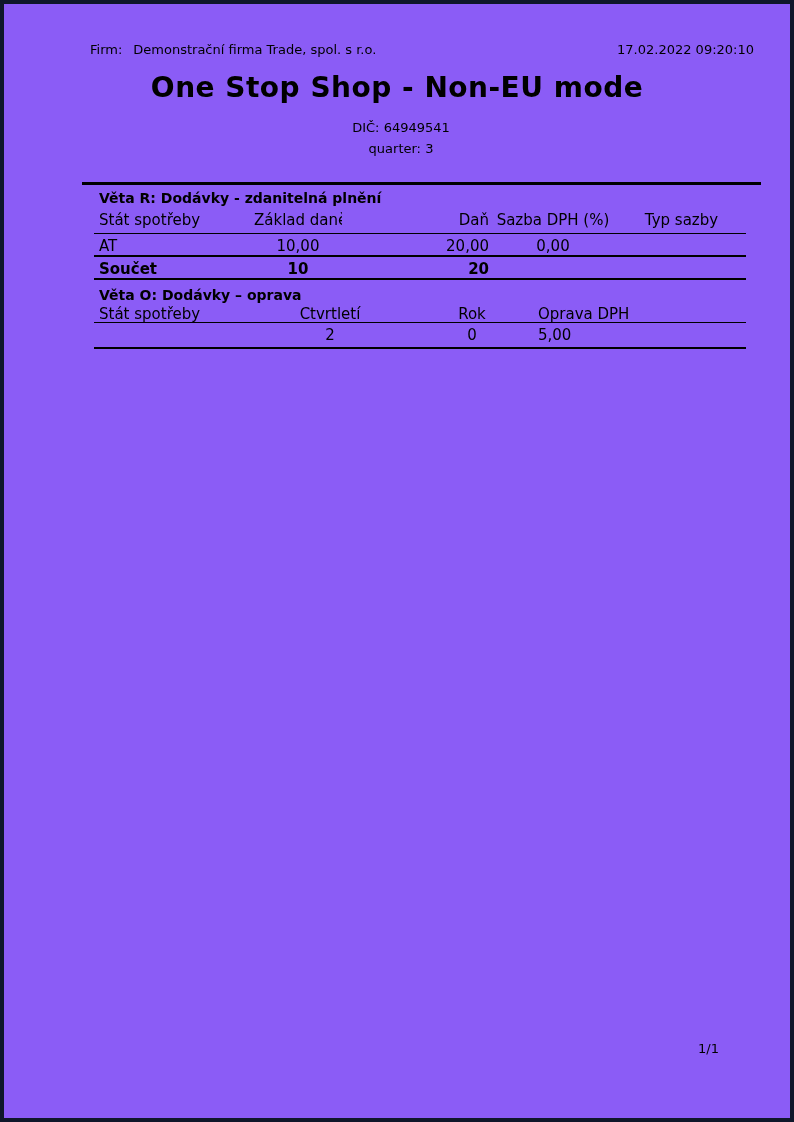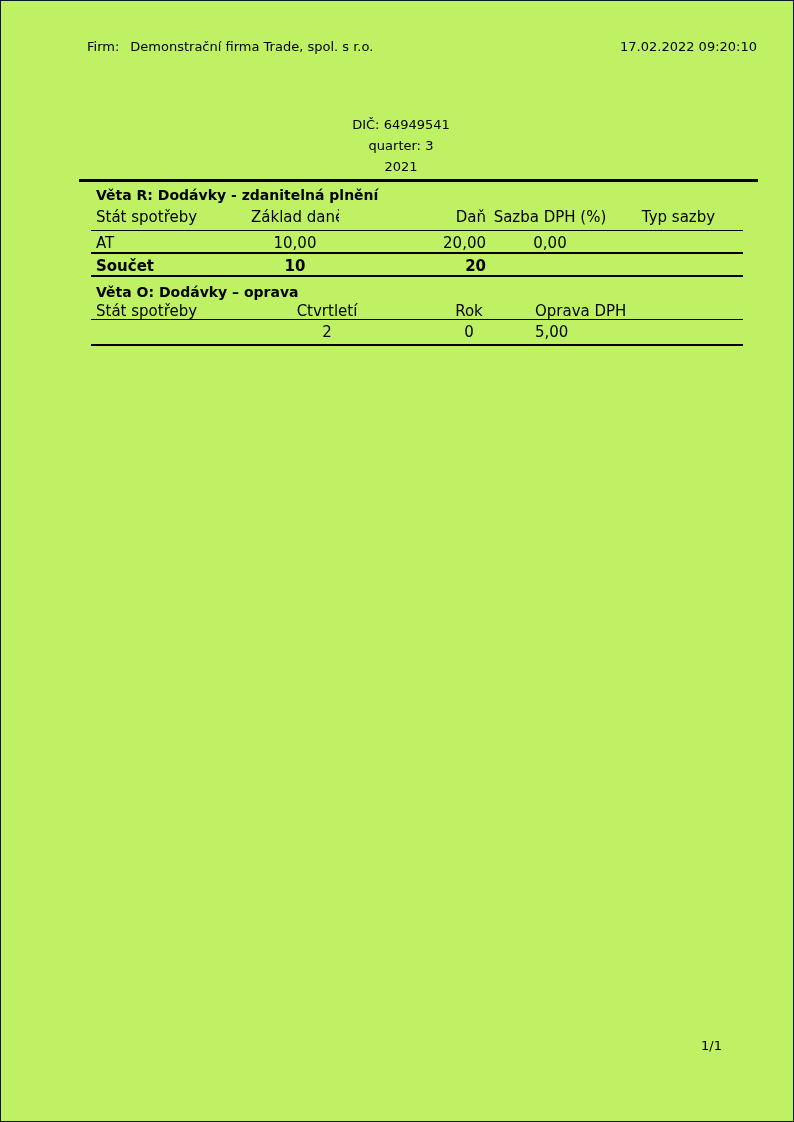--- a/index.html
+++ b/index.html
@@ -7,22 +7,22 @@
     padding: 0;
     background: #ffffff;
     font-family: "DejaVu Sans", "Liberation Sans", sans-serif;
     color: #000000;
   }
   .page {
     position: relative;
     width: 794px;
     height: 1122px;
     box-sizing: border-box;
-    border: 1px solid #0f172a;
-    background: #bef264;
+    border: 4px solid #0f172a;
+    background: #8b5cf6;
     overflow: hidden;
   }
   .doc-header {
     position: absolute;
     top: 38px;
     left: 86px;
     right: 36px;
     display: flex;
     justify-content: space-between;
     align-items: baseline;
@@ -114,30 +114,30 @@
 <div class="page">
 
   <div class="doc-header">
     <div class="firm-group">
       <span class="firm-label">Firm:</span>
       <span>Demonstrační firma Trade, spol. s r.o.</span>
     </div>
     <span>17.02.2022 09:20:10</span>
   </div>
 
+  <h1 class="report-title">One Stop Shop - Non-EU mode</h1>
 
   <div class="meta-line meta-dic">
     <span>DIČ:</span>
     <span>64949541</span>
   </div>
   <div class="meta-line meta-quarter">
     <span>quarter:</span>
     <span>3</span>
   </div>
-  <div class="meta-line meta-year">2021</div>
 
   <div class="rule rule-top"></div>
 
   <div class="section-title title-r">Věta R: Dodávky - zdanitelná plnění</div>
 
   <div class="trow r-head">
     <span class="r-c1">Stát spotřeby</span>
     <span class="r-c2">Základ daně</span>
     <span class="r-c3">Daň</span>
     <span class="r-c4">Sazba DPH (%)</span>

